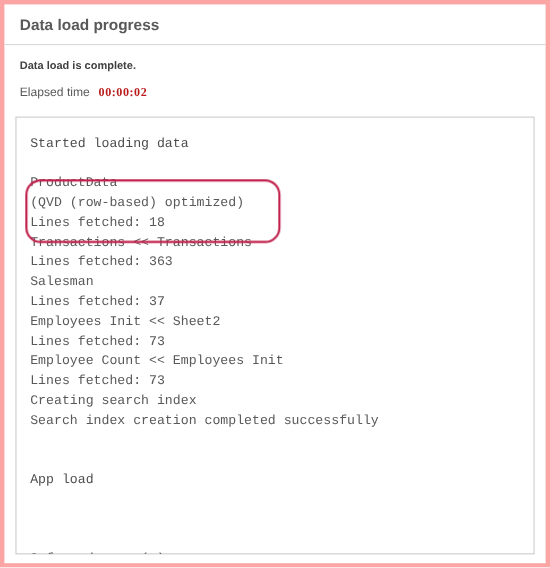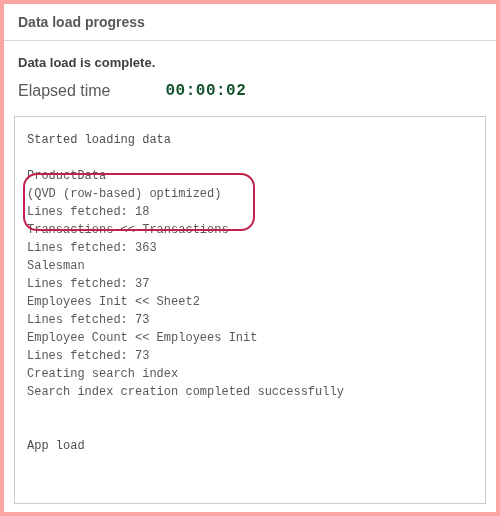--- a/index.html
+++ b/index.html
@@ -26,36 +26,35 @@
     font-size: 14px;
     font-weight: bold;
     color: #595959;
   }
   .status-area {
     padding: 14px 14px 8px 14px;
   }
   .status-text {
     font-weight: bold;
     color: #404040;
-    font-size: 13px;
+    font-size: 10px;
   }
   .elapsed-row {
     padding: 4px 14px 10px 14px;
     display: flex;
     align-items: center;
-    gap: 20px;
-    font-size: 16px;
+    gap: 8px;
+    font-size: 11px;
   }
   .elapsed-label { color: #595959; }
   .elapsed-value {
-    font-family: Liberation Mono, monospace;
-    color: #14532d;
+    font-family: Liberation Serif, serif;
+    color: #b91c1c;
     font-weight: bold;
     letter-spacing: 0.5px;
-    margin-left: 35px;
   }
   .log-container {
     position: relative;
     margin: 6px 10px 8px 10px;
     border: 1px solid #ccc;
     flex: 1;
     overflow: hidden;
     display: flex;
   }
   .log-scroll {

